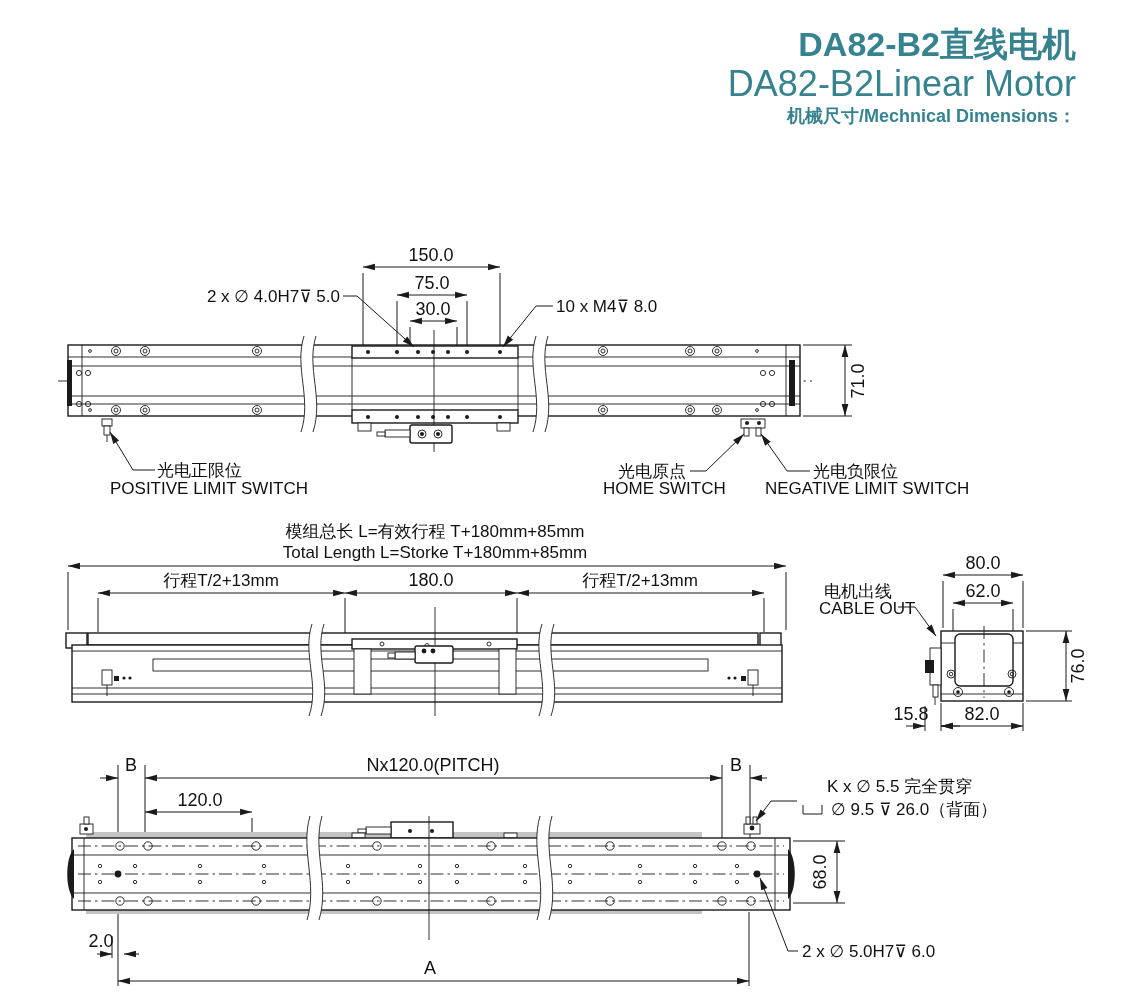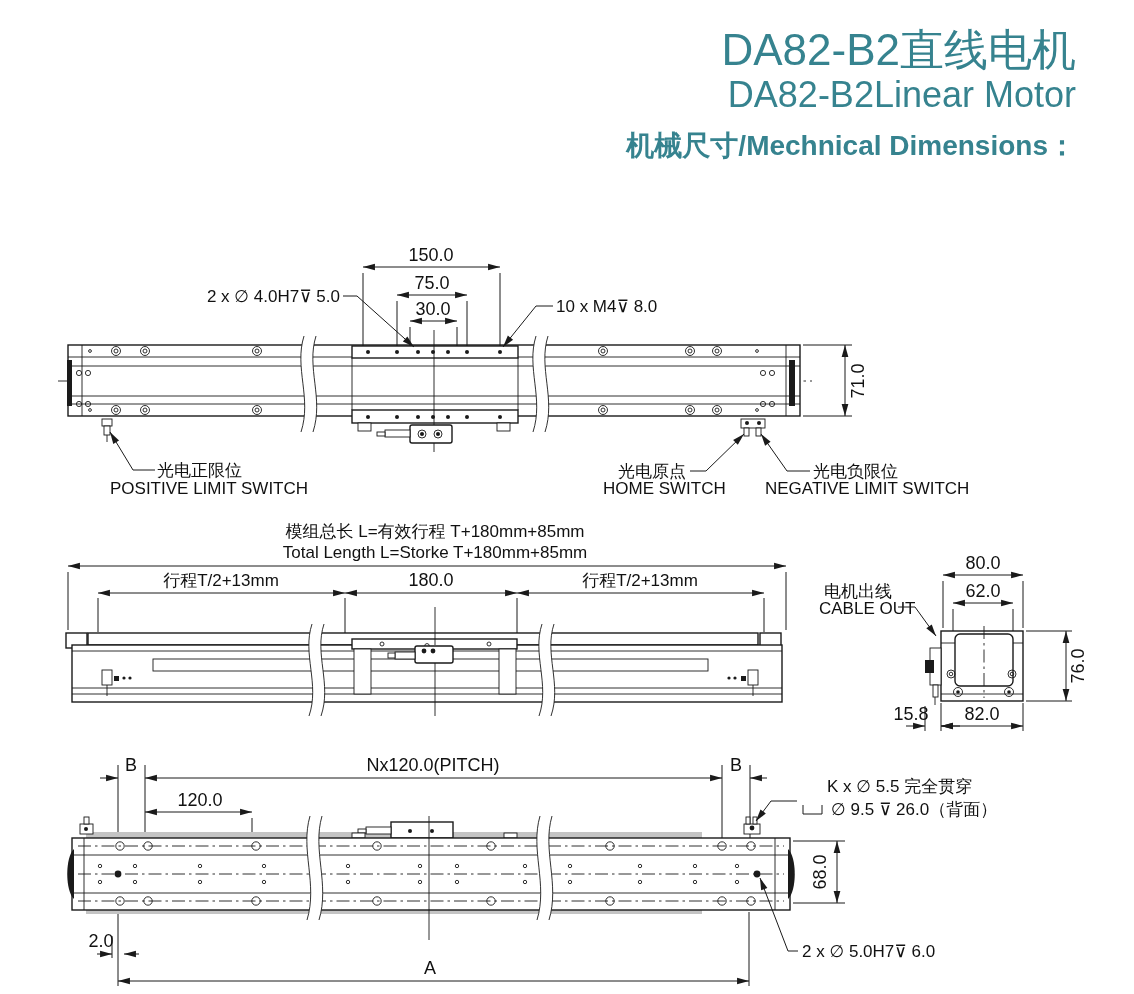--- a/index.html
+++ b/index.html
@@ -1,21 +1,21 @@
 <!DOCTYPE html>
 <html><head>
 <meta charset="utf-8">
 <style>
   html,body{margin:0;padding:0;background:#ffffff;}
   .stage{position:relative;width:1134px;height:994px;background:#fff;overflow:hidden;
          font-family:"Liberation Sans","DejaVu Sans",sans-serif;}
   .hdr{position:absolute;top:26px;right:58px;text-align:right;color:#36838F;}
-  .hdr .t1{font-size:44px;font-weight:400;line-height:1.1;}
+  .hdr .t1{font-size:34px;font-weight:700;line-height:1.1;}
   .hdr .t2{font-size:36px;font-weight:400;line-height:1.15;}
-  .hdr .t3{font-size:28px;font-weight:600;line-height:1.3;margin-top:12px;text-align:right;}
+  .hdr .t3{font-size:18px;font-weight:600;line-height:1.3;margin-top:0;text-align:right;}
   svg{position:absolute;left:0;top:0;}
   svg text{fill:#111;}
   .dim{font-size:18px;}
   .lbl{font-size:17px;}
   .ln{stroke:#1a1a1a;stroke-width:1.4;fill:none;}
   .thin{stroke:#1a1a1a;stroke-width:0.9;fill:none;}
   .dl{stroke:#1a1a1a;stroke-width:1;fill:none;}
   .cl{stroke:#1a1a1a;stroke-width:0.9;fill:none;stroke-dasharray:13 4 2.5 4;}
   .wf{fill:#ffffff;}
   .bf{fill:#1a1a1a;stroke:none;}

